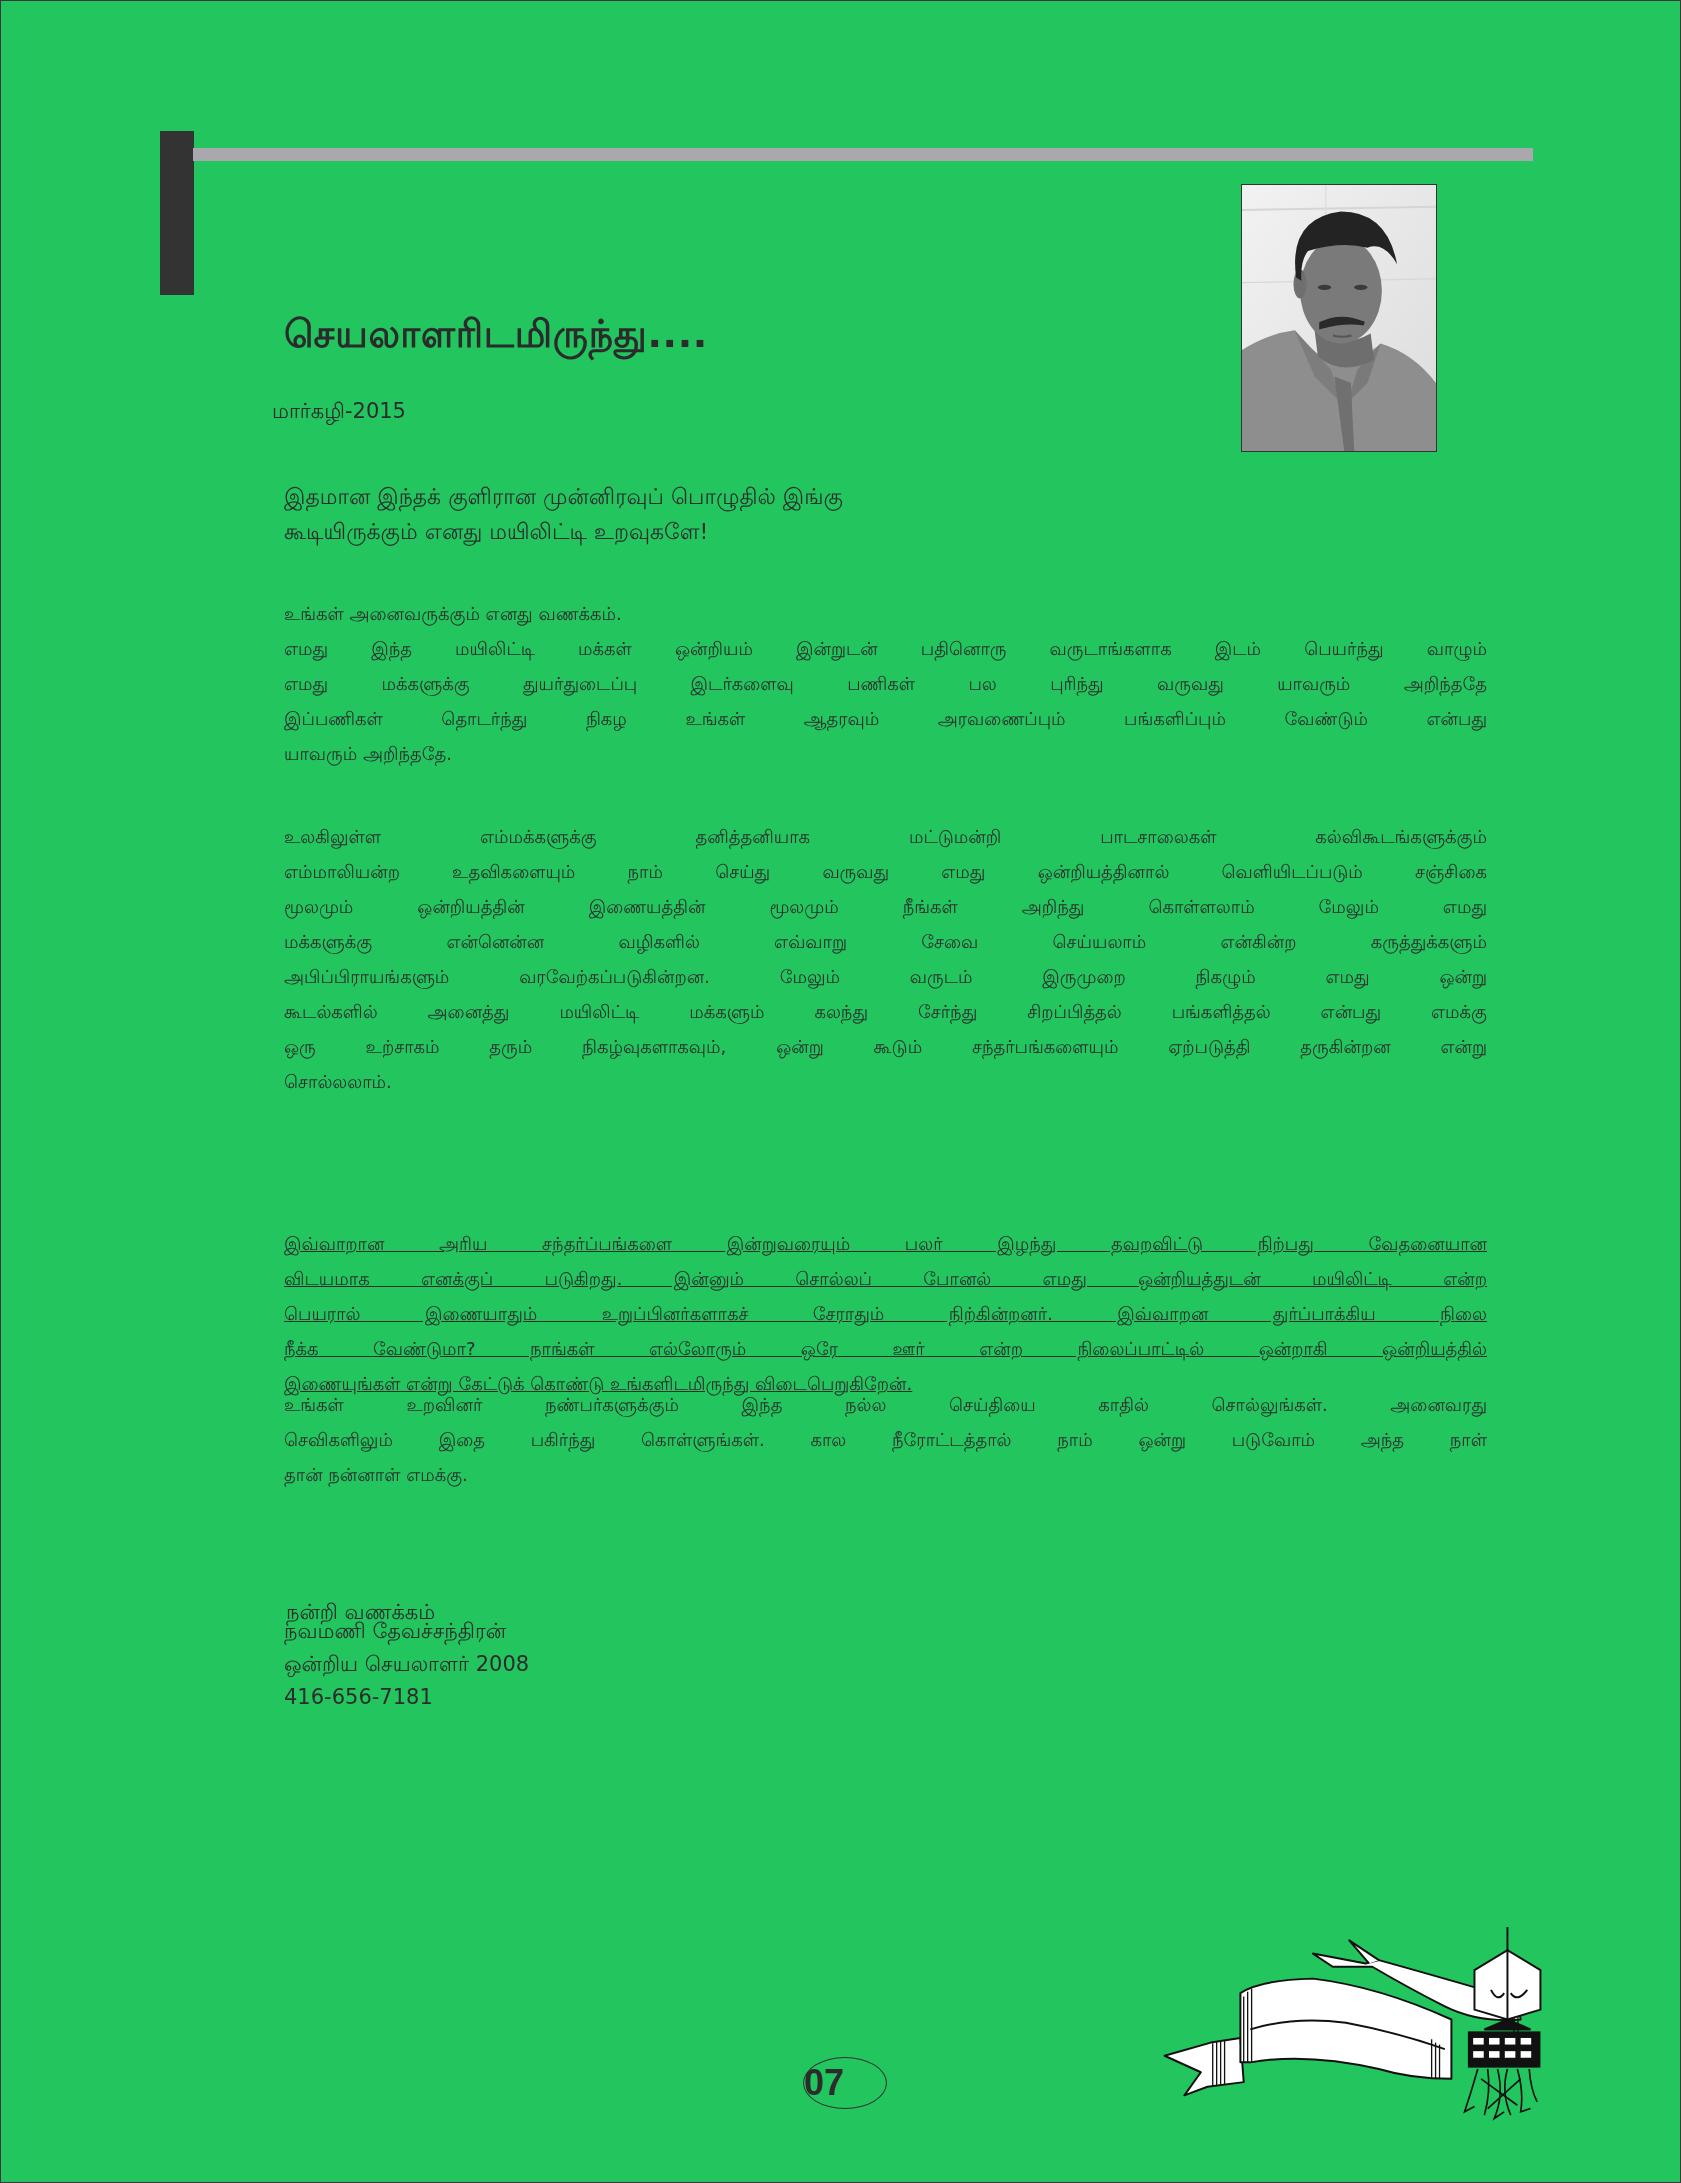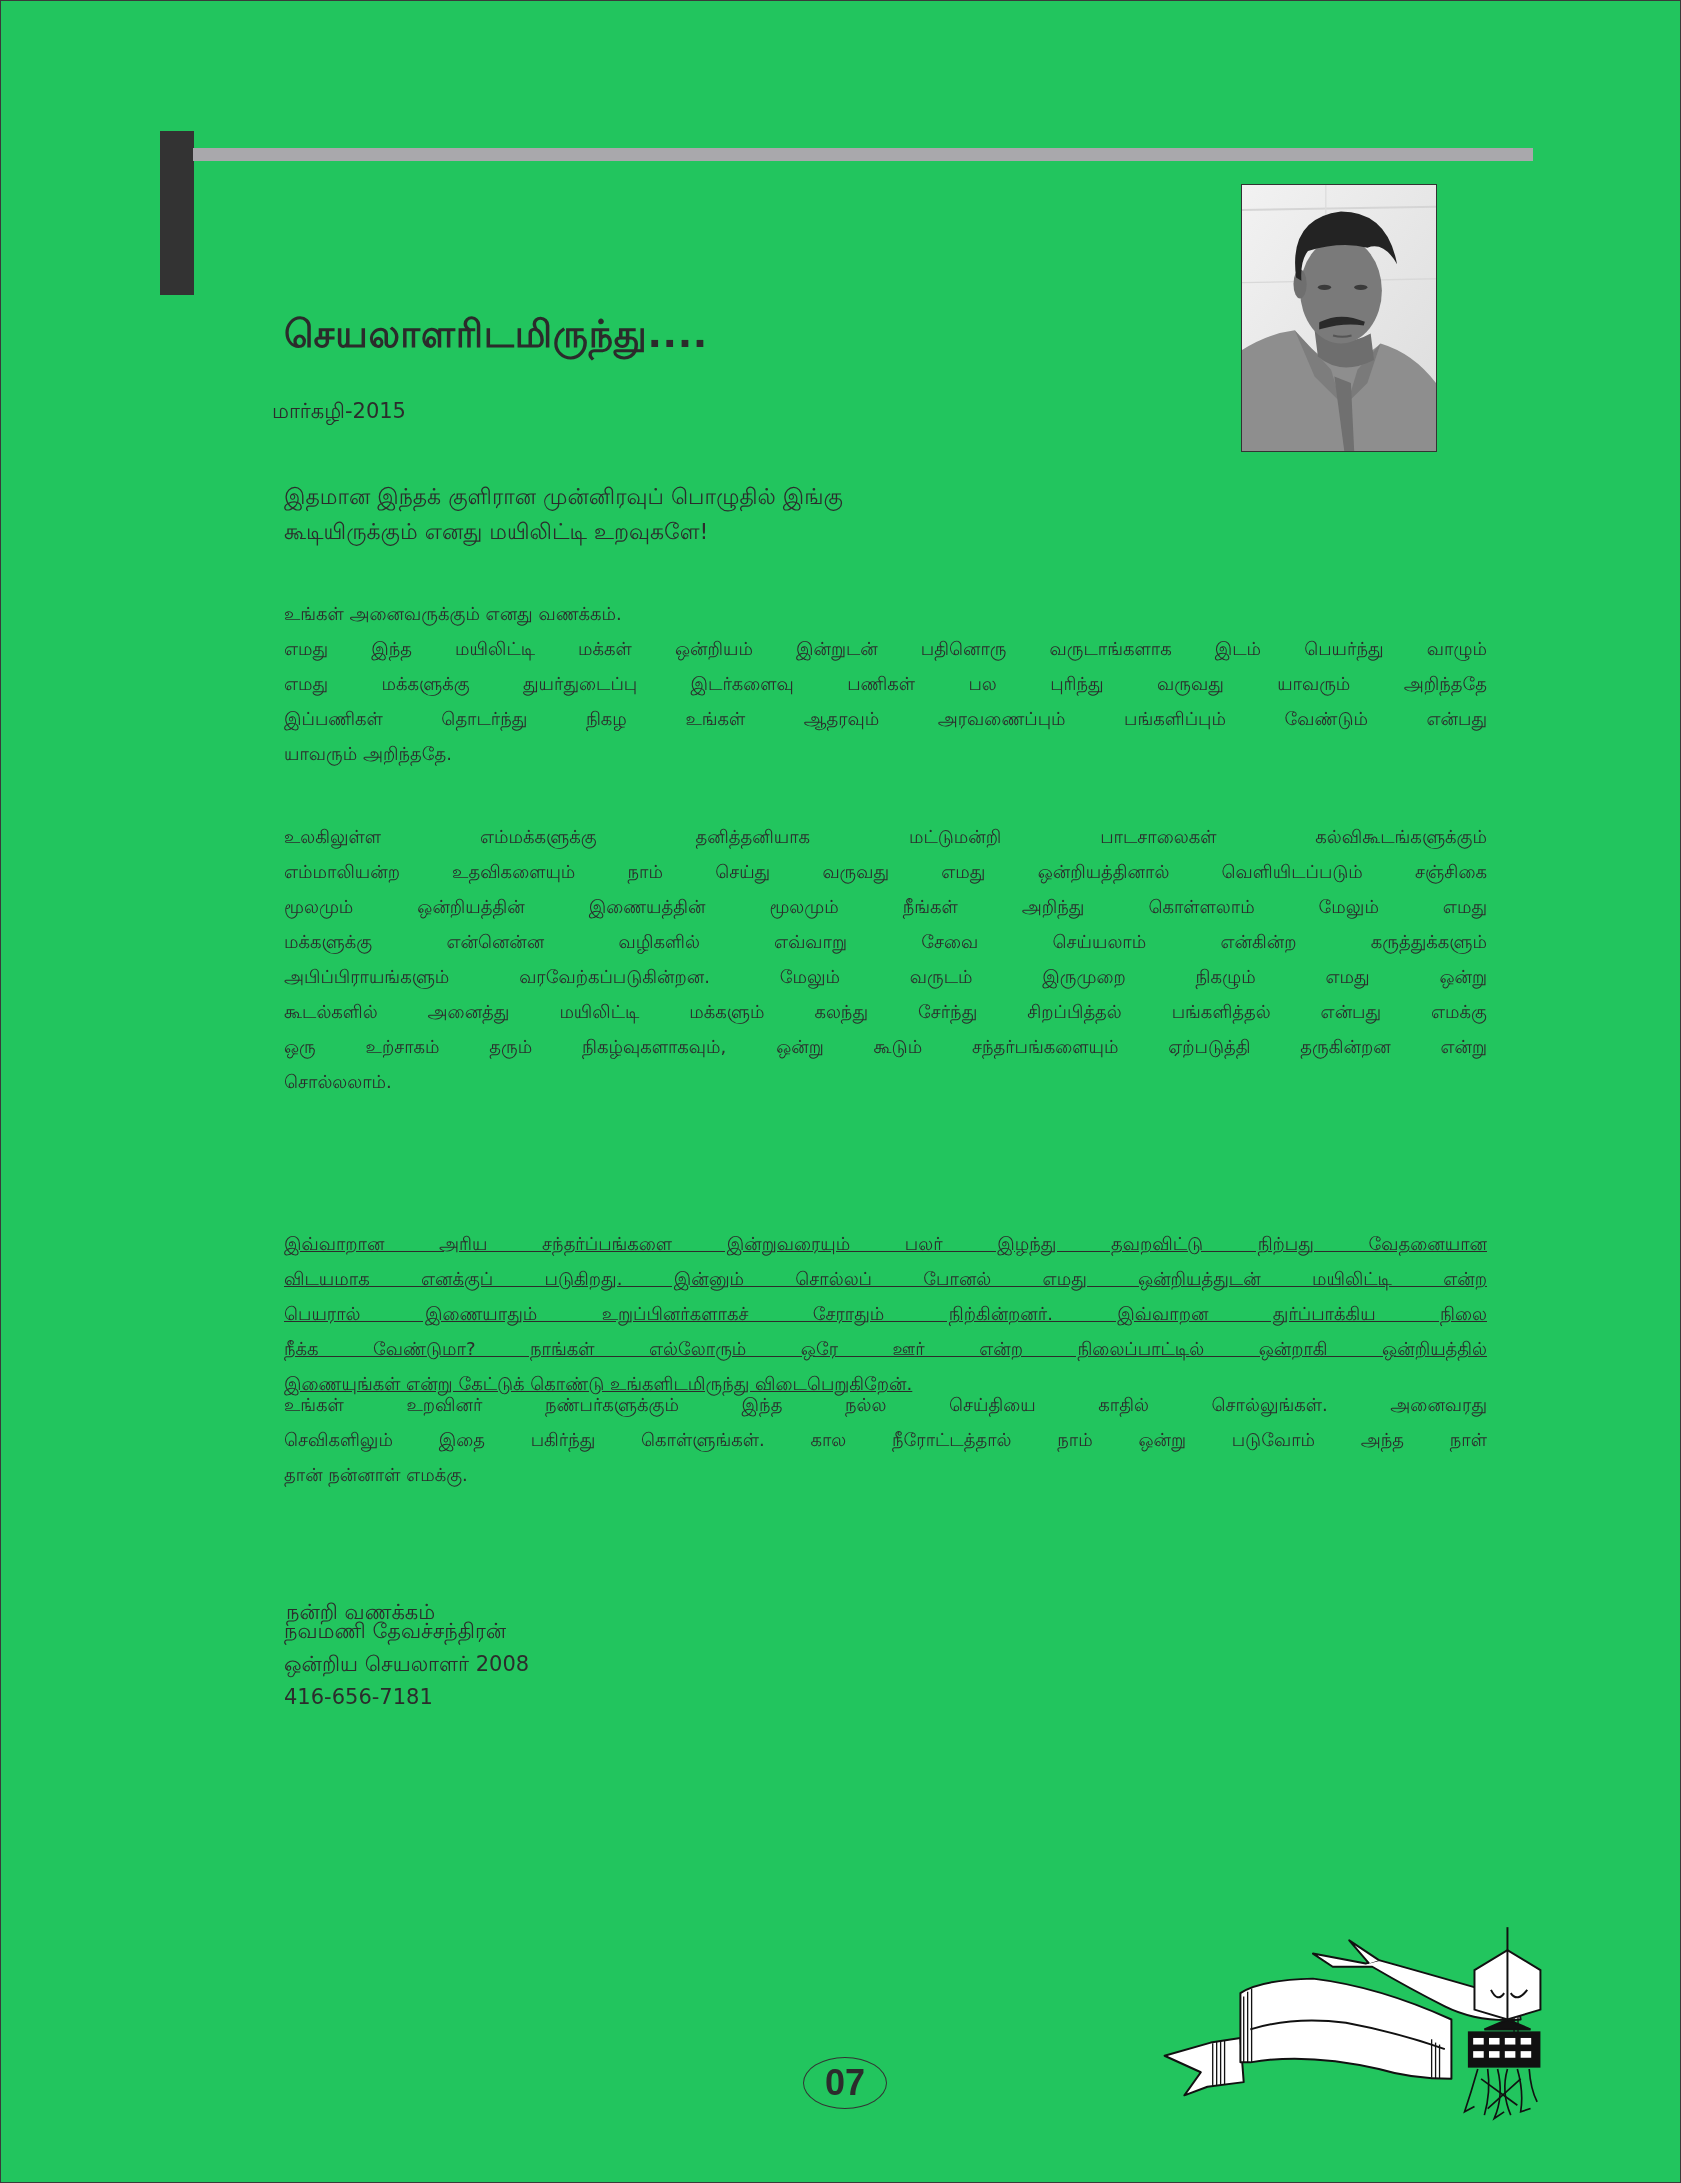--- a/index.html
+++ b/index.html
@@ -31,21 +31,21 @@
   .p2 { top: 818px; }
   .p3 { top: 1225px; text-decoration: underline; }
   .p4 { top: 1386px; }
   .line { display: block; }
   .justified .line { text-align: justify; text-align-last: justify; }
   .justified .line.last { text-align-last: left; }
   .closing { position: absolute; left: 285px; top: 1599px; font-size: 21px; }
   .signature { position: absolute; left: 283px; top: 1614px; font-size: 21px; line-height: 33px; }
   .page-number {
     position: absolute; left: 802px; top: 2056px; width: 82px; height: 50px;
-    border: 1.3px solid #333; border-radius: 50%; text-align: center;
+    border: 1.3px solid #333; border-radius: 50%; text-align: left;
     font-family: "Liberation Sans", sans-serif; font-weight: bold; font-size: 36px; line-height: 50px; color: #2c2c2c;
   }
   .emblem { position: absolute; left: 1160px; top: 1913px; width: 383px; height: 211px; }
 </style>
 </head>
 <body>
 
 <div class="page">
 
   <div class="accent-dark"></div>

